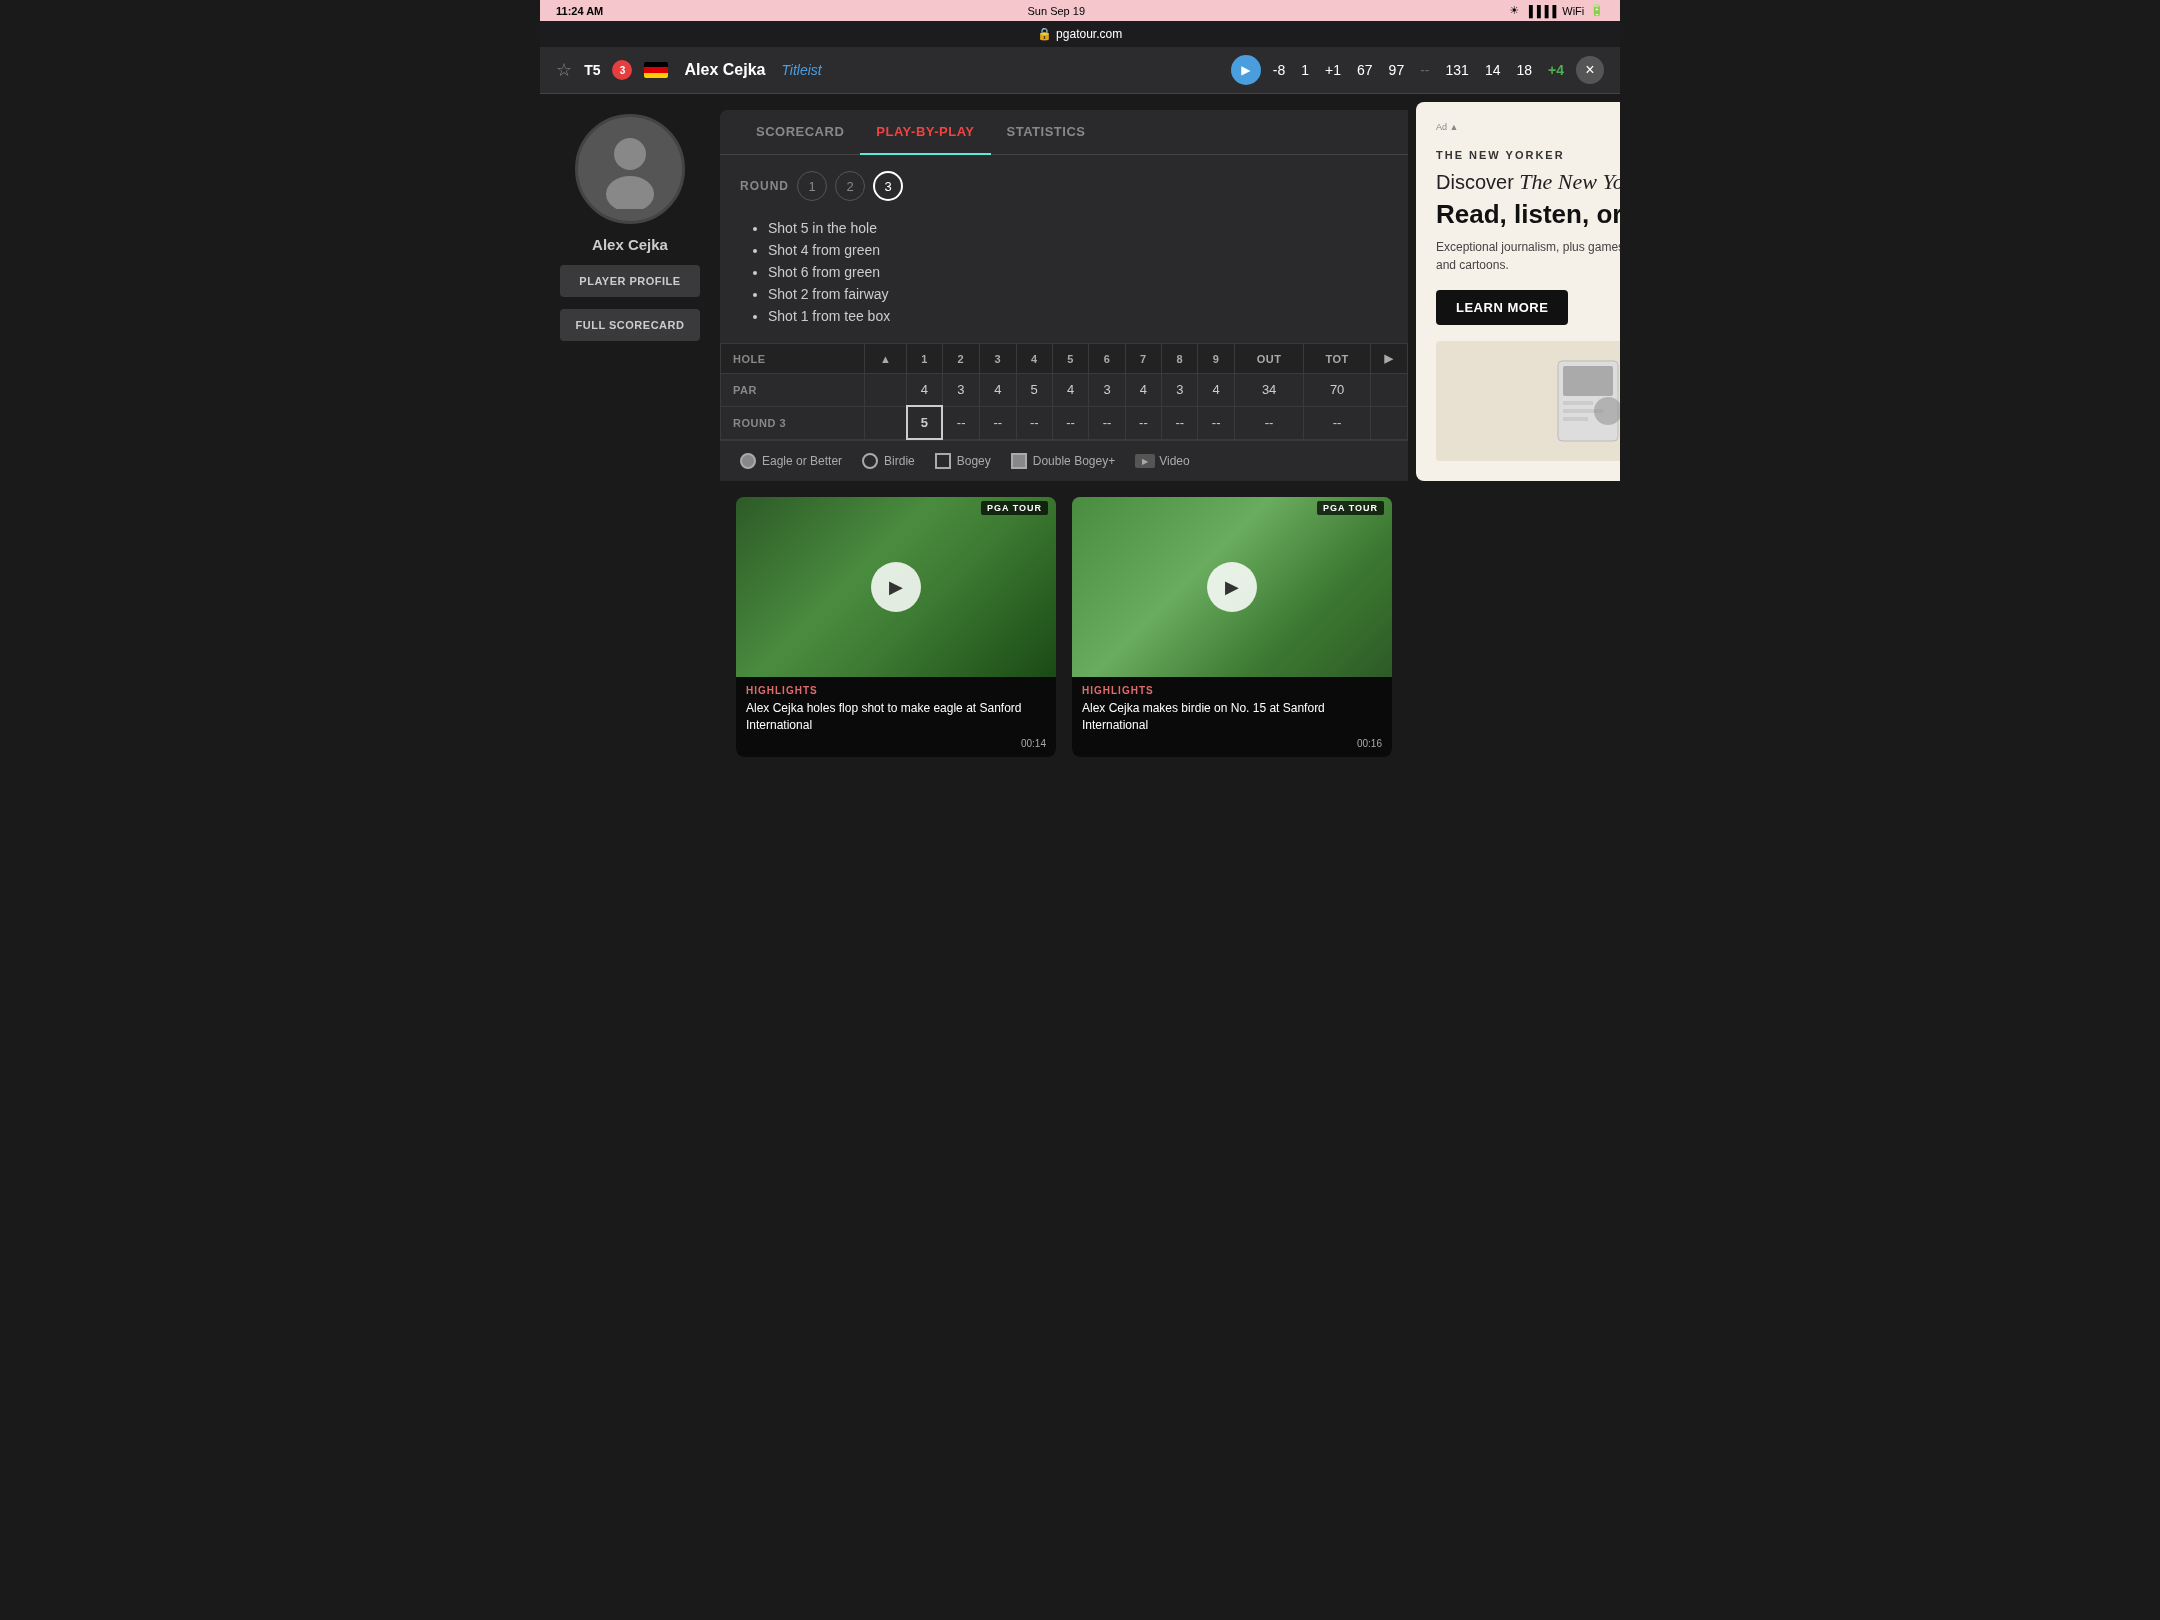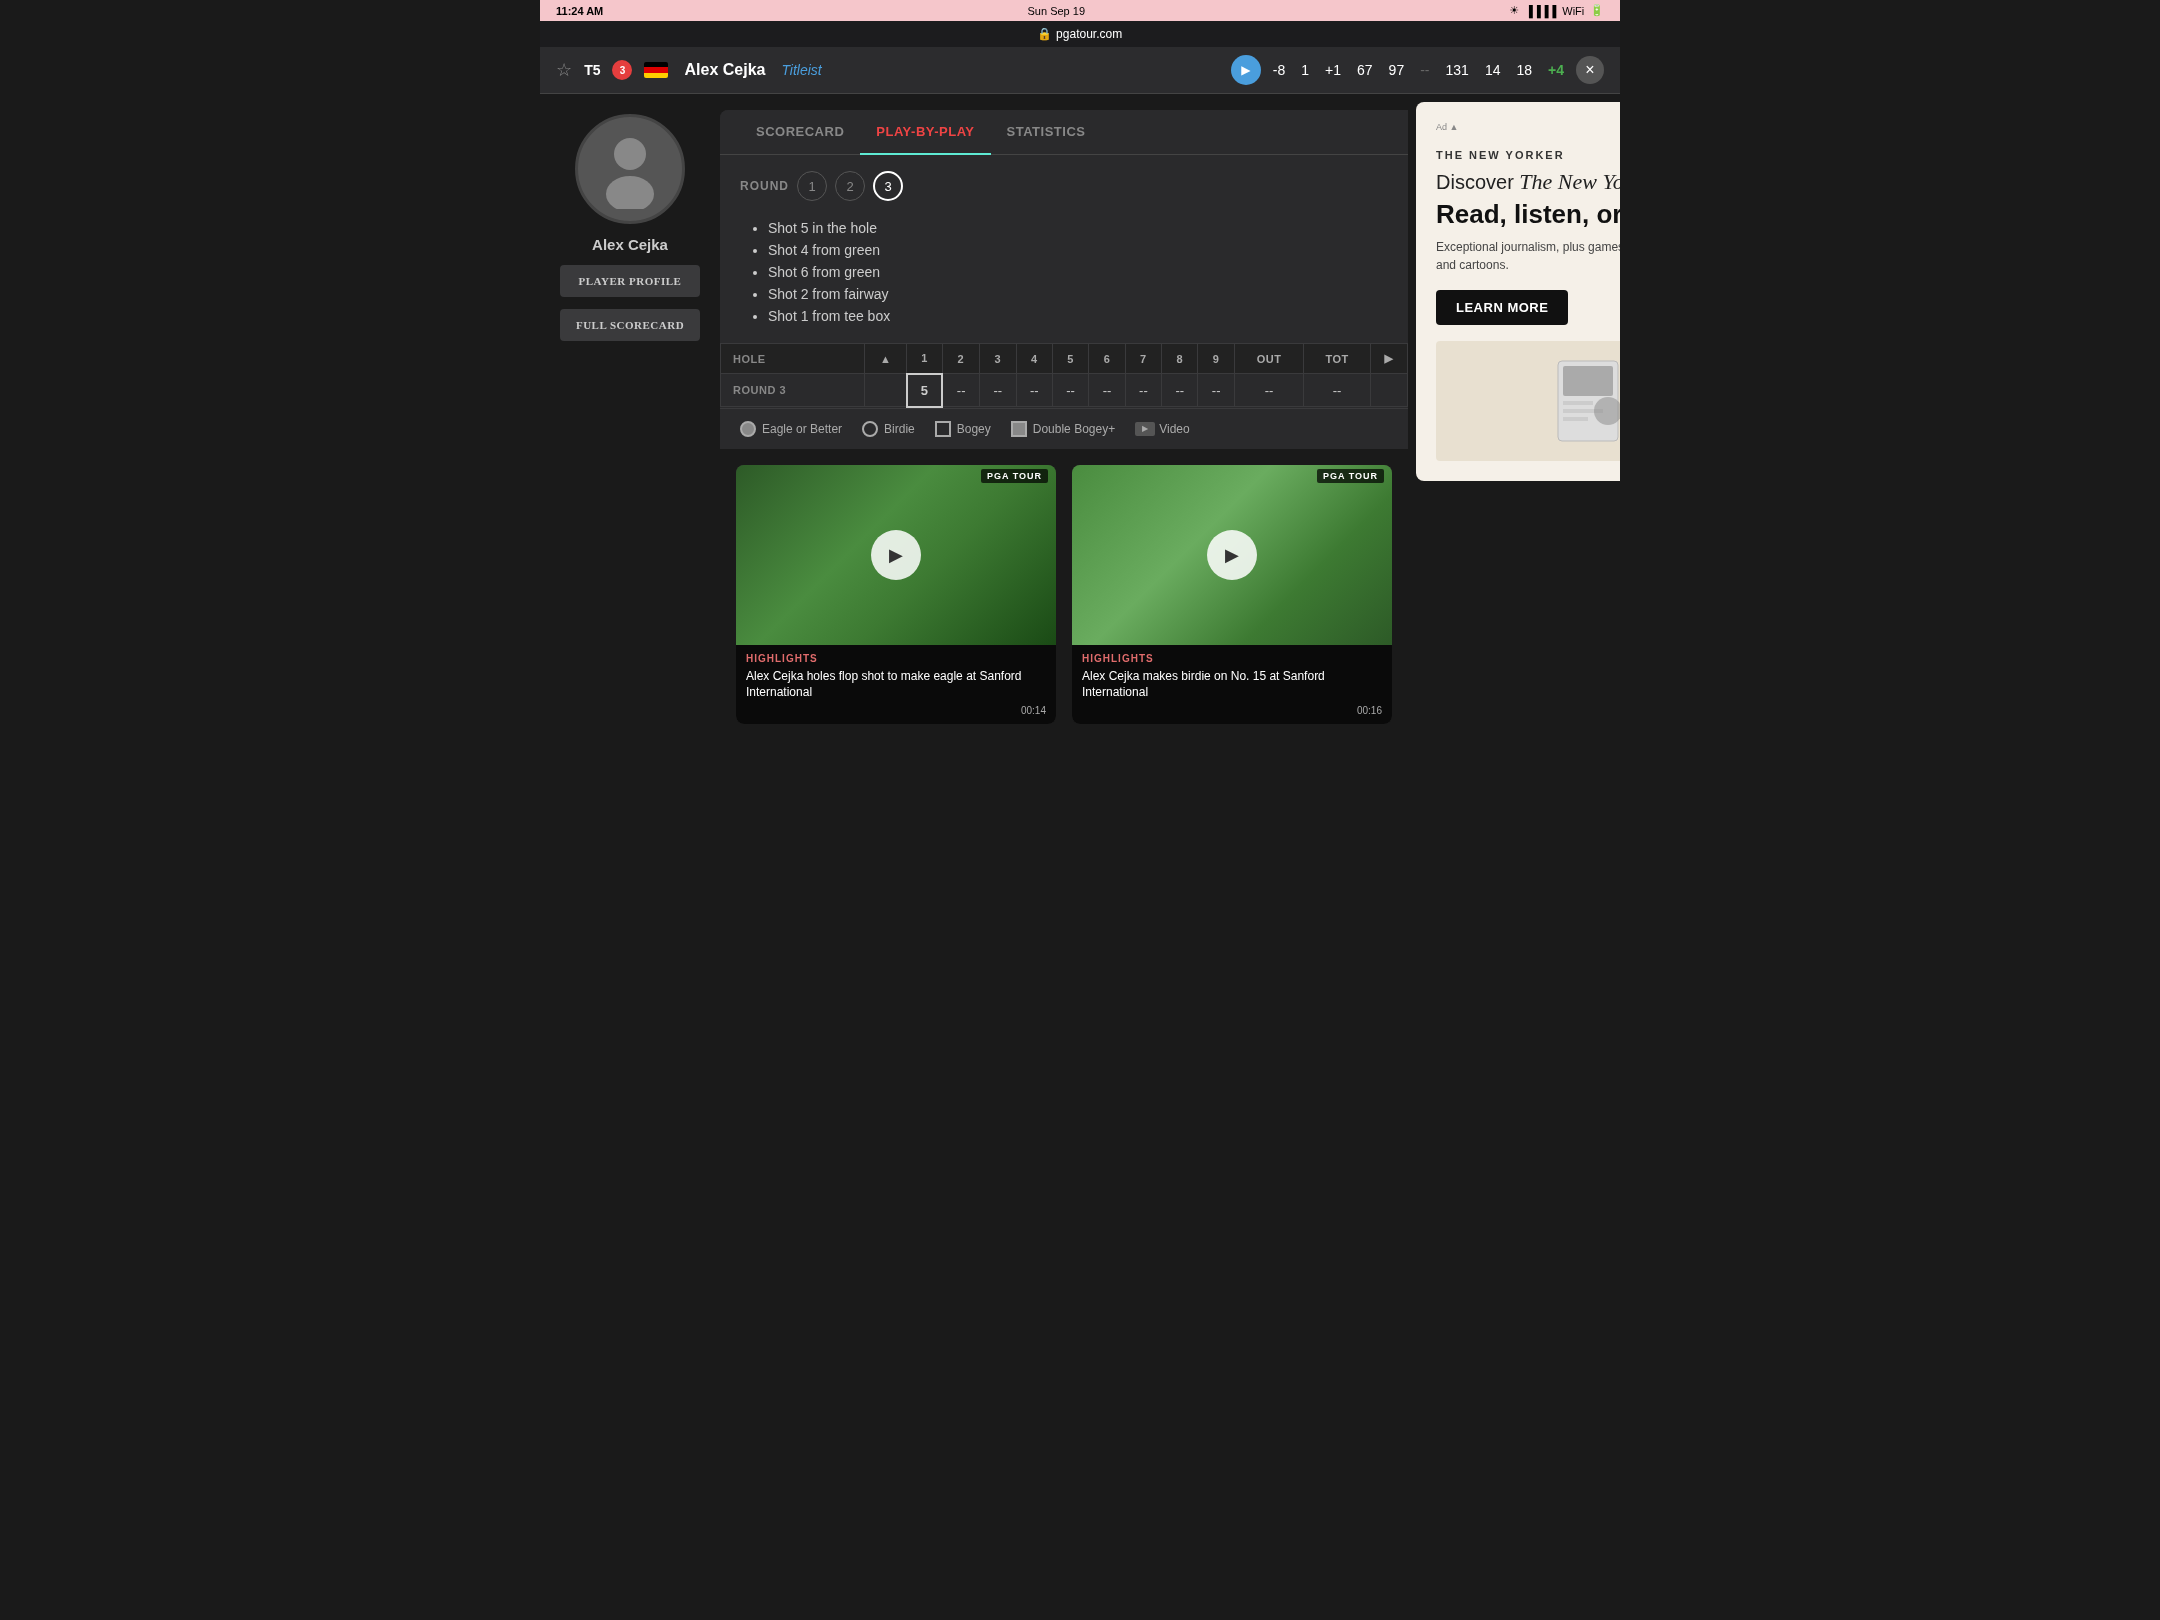--- a/index.html
+++ b/index.html
@@ -159,21 +159,20 @@
       color: #ccc;
       border: none;
       border-radius: 4px;
       width: 140px;
       padding: 10px 8px;
       font-size: 11px;
       font-weight: 700;
       letter-spacing: 0.5px;
       cursor: pointer;
       text-align: center;
-      font-family: Liberation Serif, serif;
     }
 
     
     .content-area {
       flex: 1;
       background: #2a2a2c;
       border-radius: 8px 0 0 0;
       margin: 16px 0 0 0;
       overflow: hidden;
     }
@@ -565,20 +564,36 @@
             <th>7</th>
             <th>8</th>
             <th>9</th>
             <th>OUT</th>
             <th>TOT</th>
             <th class="arrow-col">▶</th>
           </tr>
         </thead>
         <tbody>
           <tr>
+            <td class="row-label">PAR</td>
+            <td></td>
+            <td>4</td>
+            <td>3</td>
+            <td>4</td>
+            <td>5</td>
+            <td>4</td>
+            <td>3</td>
+            <td>4</td>
+            <td>3</td>
+            <td>4</td>
+            <td>34</td>
+            <td>70</td>
+            <td></td>
+          </tr>
+          <tr>
             <td class="row-label">ROUND 3</td>
             <td></td>
             <td class="current-hole">5</td>
             <td>--</td>
             <td>--</td>
             <td>--</td>
             <td>--</td>
             <td>--</td>
             <td>--</td>
             <td>--</td>

